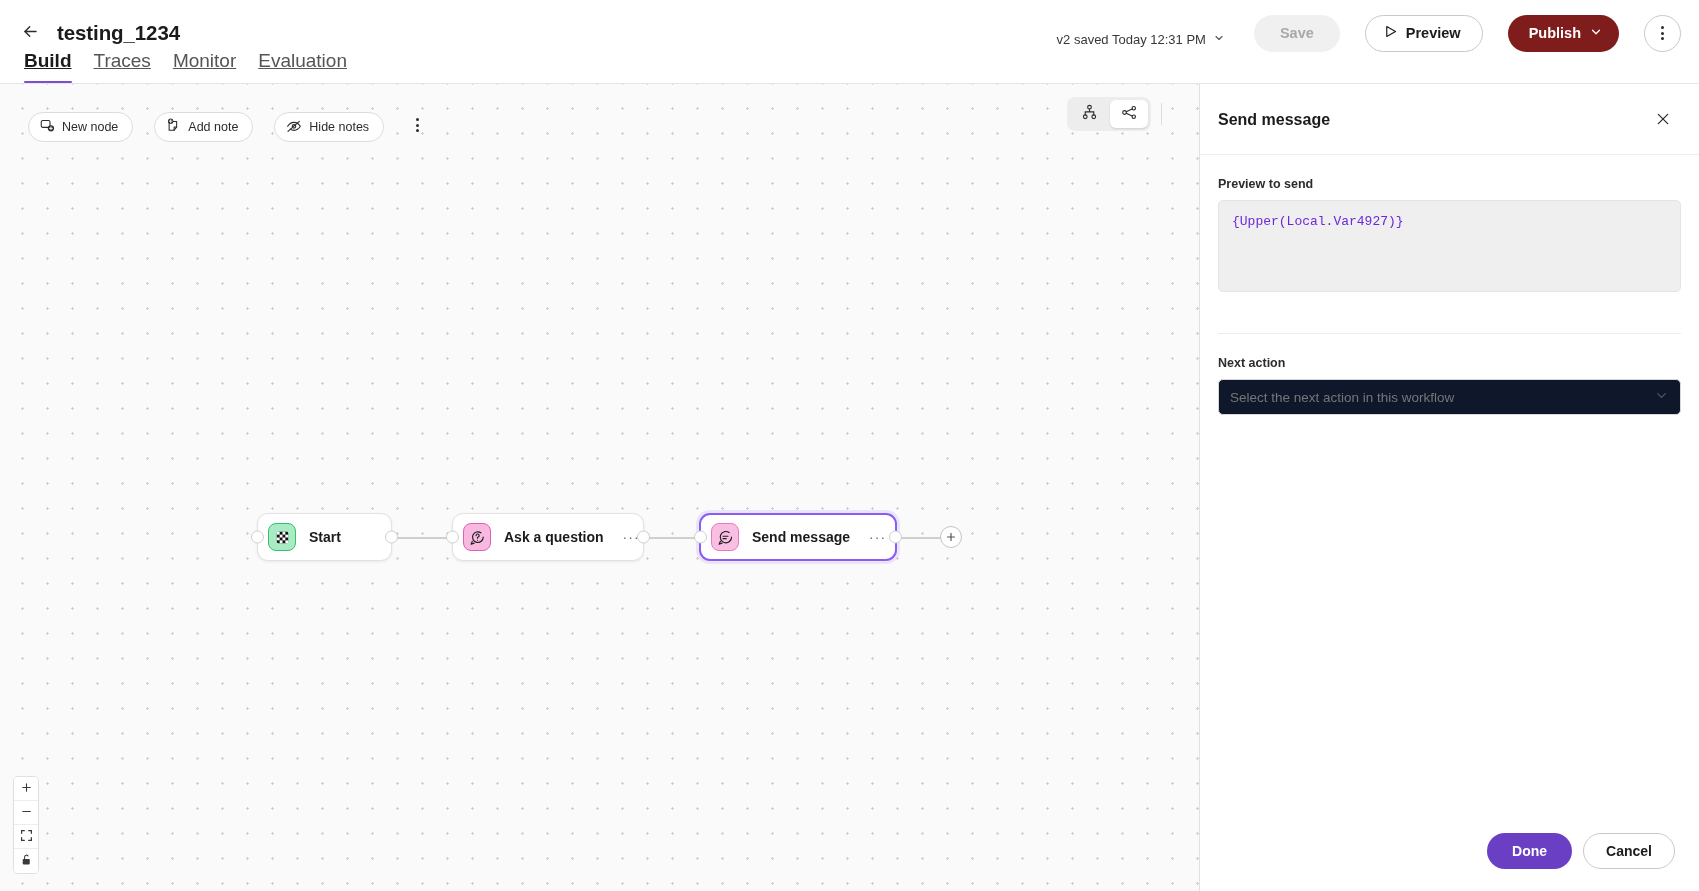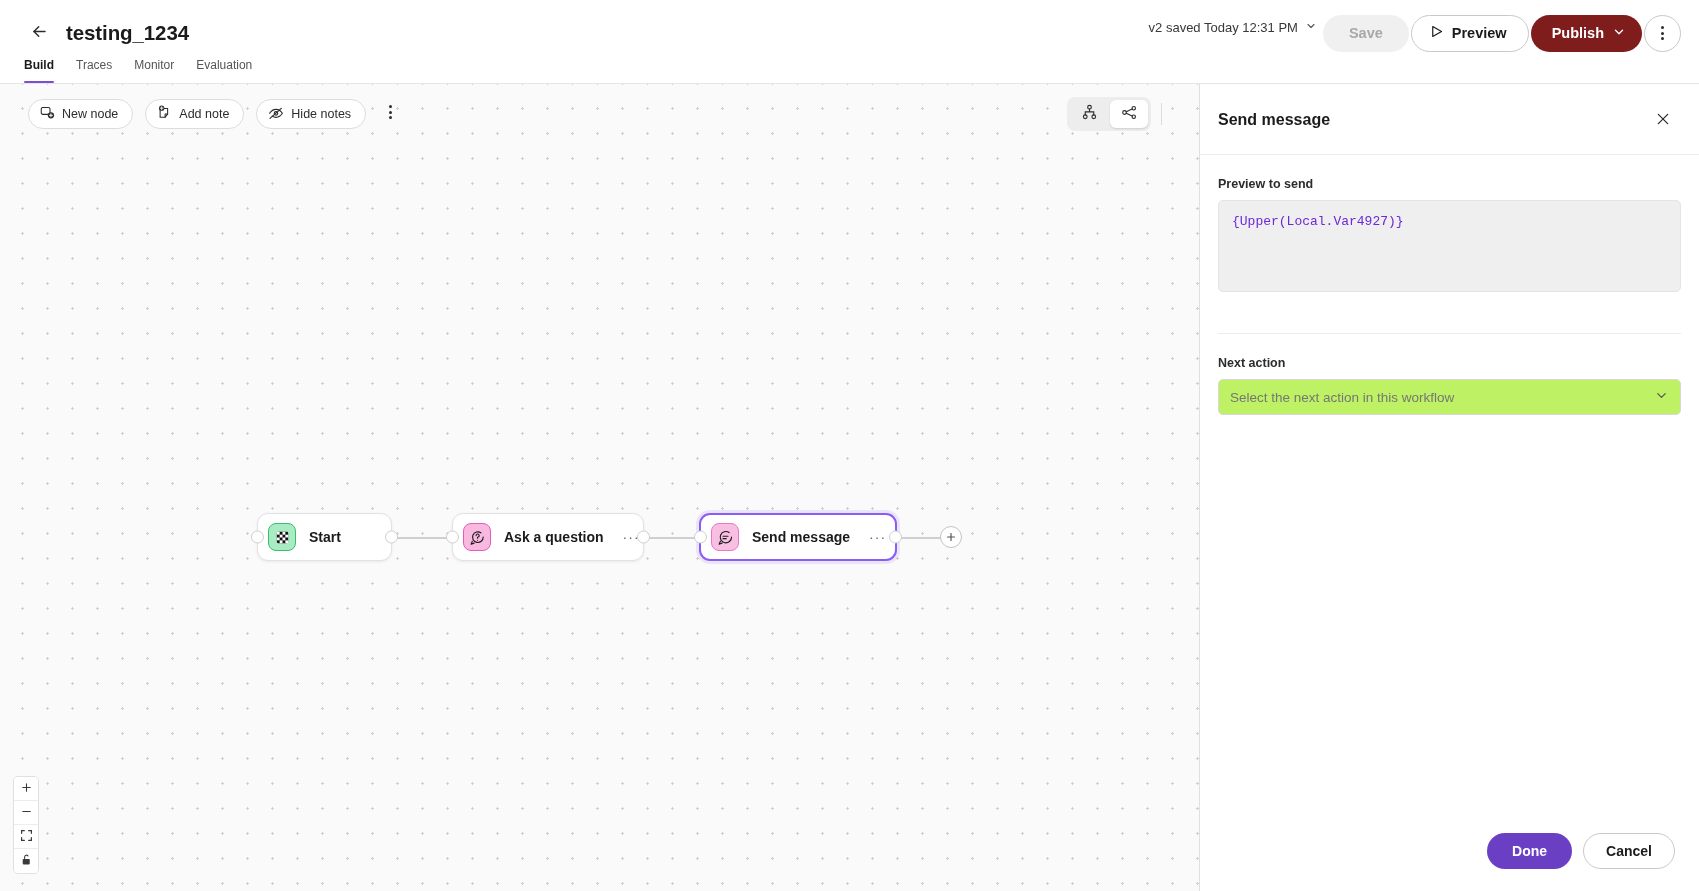--- a/index.html
+++ b/index.html
@@ -12,29 +12,29 @@
   }
   .app { position: relative; width: 1699px; height: 891px; display: flex; flex-direction: column; }
 
   
   .header {
     height: 84px; flex: 0 0 84px;
     background: #fff;
     border-bottom: 1px solid #e6e6e6;
     position: relative;
   }
-  .header-top { display: flex; align-items: center; padding: 14px 18px 0 24px; height: 52px; }
+  .header-top { display: flex; align-items: center; padding: 14px 18px 0 15px; height: 52px; }
   .back-btn {
     width: 30px; height: 30px; border-radius: 6px; border: none; background: transparent;
     display: flex; align-items: center; justify-content: center; cursor: pointer; color: #2c2c2c;
   }
   .page-title {
     font-size: 20.5px; font-weight: bold; color: #1b1b1b; margin-left: 12px; letter-spacing: -0.1px;
   }
-  .header-right { margin-left: auto; display: flex; align-items: flex-start; gap: 2px; }
+  .header-right { margin-left: auto; display: flex; align-items: flex-end; gap: 25px; }
   .version-chip {
     display: flex; align-items: center; gap: 7px; font-size: 13px; color: #383838;
     cursor: pointer; padding: 5px 4px; border-radius: 5px; white-space: nowrap;
   }
   .btn {
     display: inline-flex; align-items: center; justify-content: center; gap: 8px;
     border-radius: 22px; font-size: 14.5px; font-weight: bold; cursor: pointer;
     font-family: "Liberation Sans", sans-serif;
   }
   .btn-save {
@@ -48,42 +48,42 @@
   }
   .kebab-btn {
     width: 37px; height: 37px; border-radius: 50%; border: 1px solid #c9c9c9; background: #fff;
     display: flex; align-items: center; justify-content: center; cursor: pointer;
   }
   .kebab-dots { display: flex; flex-direction: column; gap: 2.5px; align-items: center; }
   .kebab-dots i { width: 3px; height: 3px; border-radius: 50%; background: #2c2c2c; display: block; }
 
   .tabs { display: flex; gap: 0; padding: 0 24px; position: absolute; bottom: 0; left: 0; }
   .tab {
-    font-size: 12px; color: #555; padding: 6px 11px 11px 11px; cursor: pointer;
-    background: none; border: none; position: relative; font-family: "Liberation Sans", sans-serif;
+    font-size: 19px; color: #555; padding: 6px 11px 11px 11px; cursor: pointer;
+    background: none; border: none; position: relative; font-family: "Liberation Sans", sans-serif; text-decoration: underline;
   }
   .tab:first-child { padding-left: 0; }
   .tab.active { color: #1b1b1b; font-weight: bold; }
   .tab.active::after {
     content: ""; position: absolute; left: 0; right: 11px; bottom: 0; height: 2.5px;
     background: #7b4fd4; border-radius: 2px;
   }
   .tab:first-child.active::after { left: 0; right: 11px; }
 
   
   .body { flex: 1; display: flex; position: relative; min-height: 0; }
 
   
   .canvas {
     position: relative; width: 1200px; flex: 0 0 1200px; background: #fafafa;
     background-image: radial-gradient(circle, #d0d0d0 1px, transparent 1.1px);
     background-size: 25px 25px; background-position: 10px 12px;
     overflow: hidden; border-right: 1px solid #e0e0e0;
   }
-  .canvas-toolbar { position: absolute; top: 15px; left: 28px; display: flex; align-items: flex-start; gap: 12px; }
+  .canvas-toolbar { position: absolute; top: 28px; left: 28px; display: flex; align-items: flex-start; gap: 21px; }
   .pill-btn {
     display: inline-flex; align-items: center; gap: 7px; height: 30px; padding: 0 14px 0 11px;
     background: #fff; border: 1px solid #dcdcdc; border-radius: 16px; font-size: 12.5px;
     color: #2c2c2c; cursor: pointer; font-family: "Liberation Sans", sans-serif; white-space: nowrap;
   }
   .toolbar-kebab {
     width: 24px; height: 26px; display: flex; align-items: center; justify-content: center;
     cursor: pointer; border-radius: 5px; border: none; background: transparent;
   }
 
@@ -155,21 +155,21 @@
   }
   .panel-body { flex: 1; padding: 22px 18px 0 18px; overflow-y: auto; }
   .field-label { font-size: 12.5px; font-weight: bold; color: #2c2c2c; margin-bottom: 9px; }
   .msg-box {
     width: 100%; height: 92px; background: #efefef; border: 1px solid #e4e4e4; border-radius: 5px;
     padding: 12px 13px; font-family: "Liberation Mono", monospace; font-size: 13px; color: #6d28d9;
     resize: none; outline: none; line-height: 1.4;
   }
   .panel-divider { height: 1px; background: #ececec; margin: 37px 0 22px 0; }
   .select-box {
-    width: 100%; height: 36px; border: 1px solid #d8d8d8; border-radius: 5px; background: #bef264;
+    width: 100%; height: 36px; border: 1px solid #d8d8d8; border-radius: 5px; background: #0f172a;
     display: flex; align-items: center; padding: 0 11px; cursor: pointer;
   }
   .select-placeholder { font-size: 13.5px; color: #767676; }
   .select-chevron { margin-left: auto; color: #555; }
   .panel-footer {
     display: flex; align-items: center; justify-content: flex-end; gap: 11px;
     padding: 17px 24px 22px 24px;
   }
   .btn-done {
     background: #6b3fc4; color: #fff; border: none; height: 36px; padding: 0 25px; border-radius: 19px;

